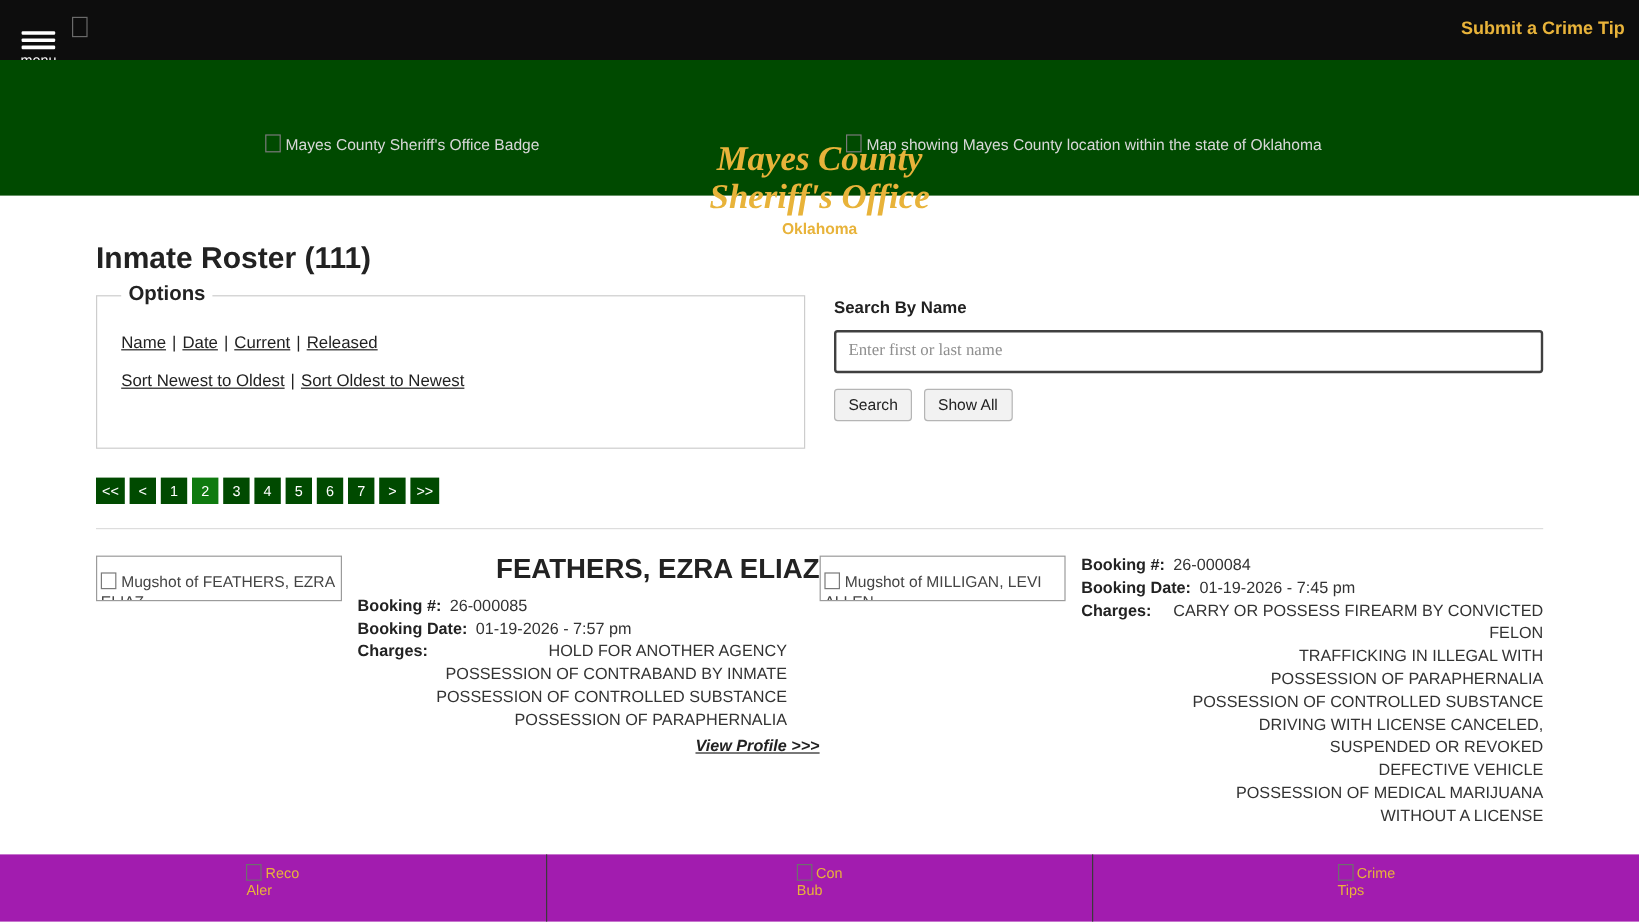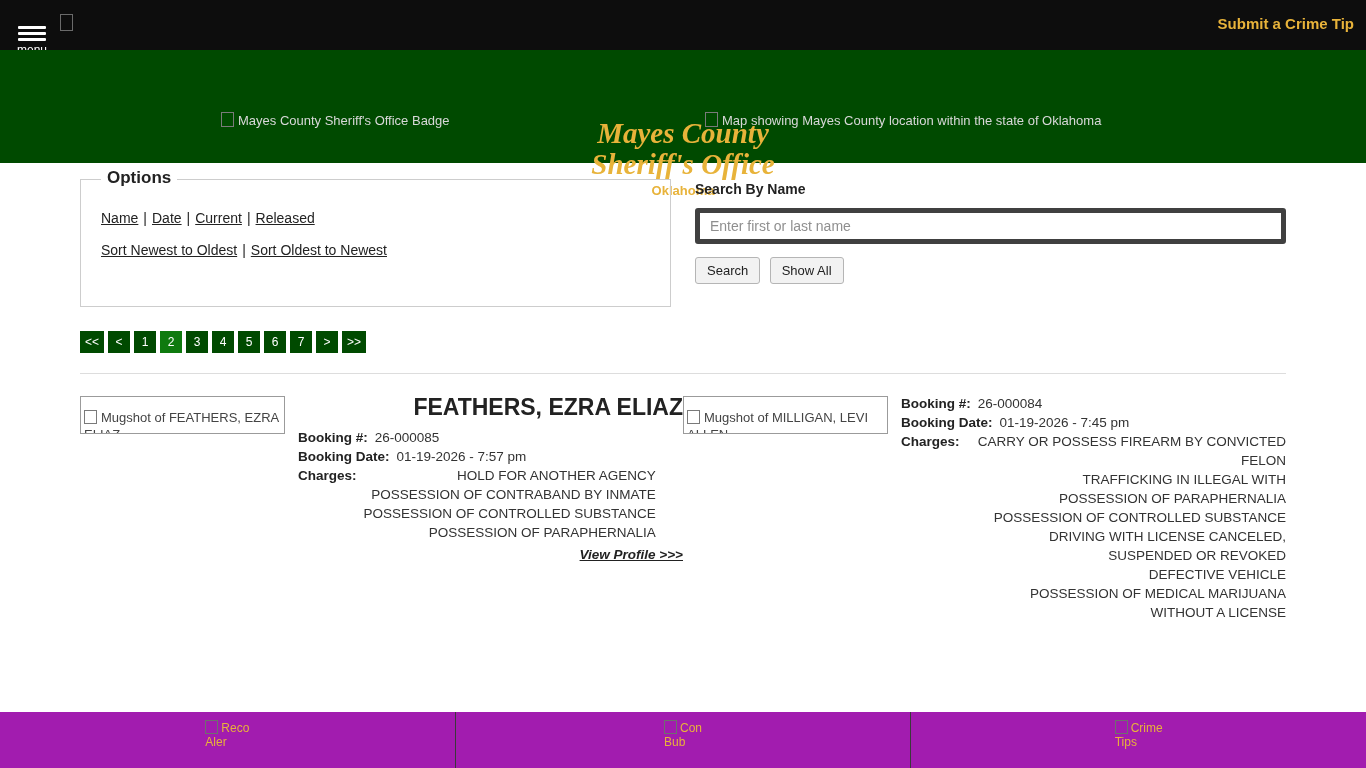--- a/index.html
+++ b/index.html
@@ -151,25 +151,25 @@
   .search-label {
     font-size: 14px;
     font-weight: bold;
     color: #222;
     margin-bottom: 11px;
   }
   .search-input {
     display: block;
     width: 591px;
     height: 36px;
-    border: 5px solid #404040;
+    border: 2px solid #404040;
     border-radius: 3px;
     padding: 0 10px;
     font-size: 14px;
-    font-family: Liberation Sans, sans-serif;
+    font-family: Liberation Serif, serif;
     color: #737373;
   }
   .search-input::placeholder { color: #8f8f8f; }
   .search-btns { margin-top: 13px; }
   .btn {
     display: inline-block;
     border: 1px solid #b5b5b5;
     background: #f2f2f2;
     border-radius: 3px;
     padding: 5px 11px;
@@ -331,20 +331,21 @@
     <div class="site-title">
       <div>Mayes County</div>
       <div>Sheriff's Office</div>
     </div>
     <div class="site-sub">Oklahoma</div>
   </div>
 </div>
 
 <div class="content">
 
+  <h1 class="page-title">Inmate Roster (111)</h1>
 
   <div class="row-panels">
 
     <div class="options">
       <div class="legend" style="position:absolute;top:-12px;left:20px;background:#fff;padding:0 6px;font-size:17px;font-weight:bold;color:#222;">Options</div>
       <div class="opt-line">
         <a>Name</a><span class="opt-sep">|</span><a>Date</a><span class="opt-sep">|</span><a>Current</a><span class="opt-sep">|</span><a>Released</a>
       </div>
       <div class="opt-line">
         <a>Sort Newest to Oldest</a><span class="opt-sep">|</span><a>Sort Oldest to Newest</a>

